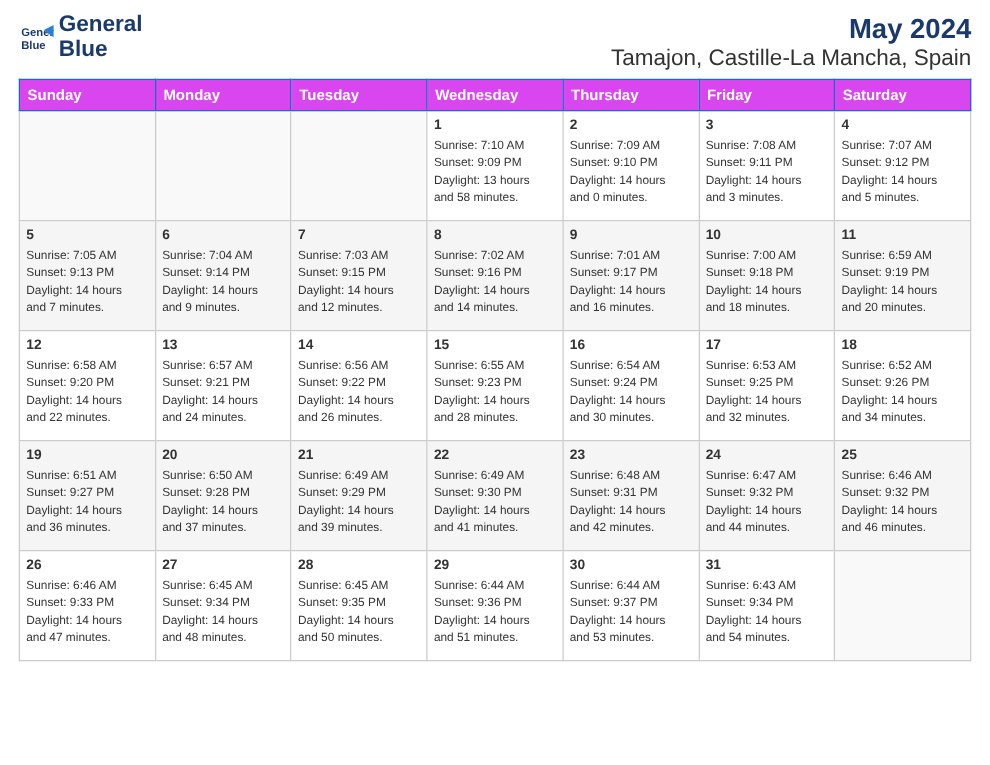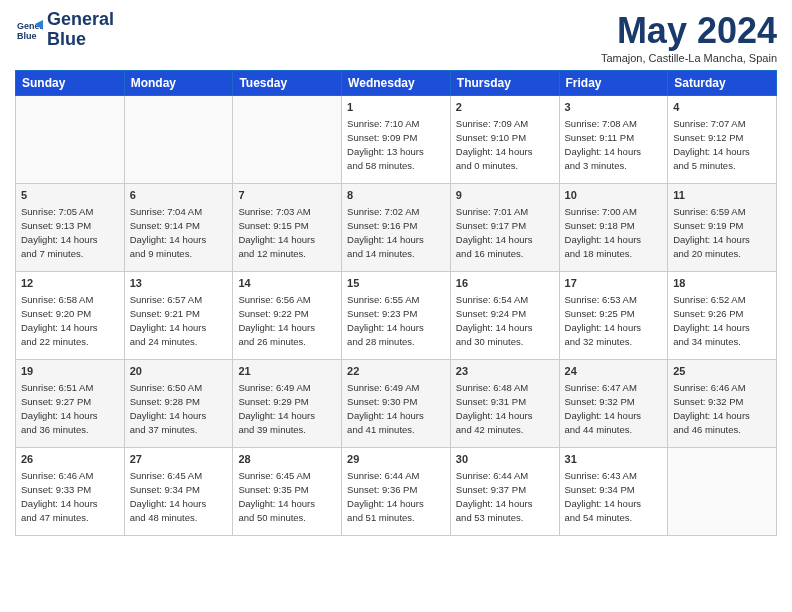--- a/index.html
+++ b/index.html
@@ -28,36 +28,36 @@
       line-height: 1.1;
     }
     .logo-icon {
       width: 28px;
       height: 28px;
     }
     .title-area {
       text-align: right;
     }
     .month-title {
-      font-size: 36px;
+      font-size: 22px;
       font-weight: bold;
       color: #1a3a6b;
     }
     .location-title {
-      font-size: 11px;
+      font-size: 18px;
       color: #333;
       font-weight: normal;
     }
     table {
       width: 100%;
       border-collapse: collapse;
       table-layout: fixed;
     }
     thead tr th {
-      background: #1d4ed8;
+      background: #d946ef;
       color: #fff;
       text-align: left;
       padding: 5px 6px;
       font-size: 12px;
       font-weight: bold;
       border: 1px solid #1a6ac7;
     }
     tbody tr td {
       vertical-align: top;
       border: 1px solid #ccc;

